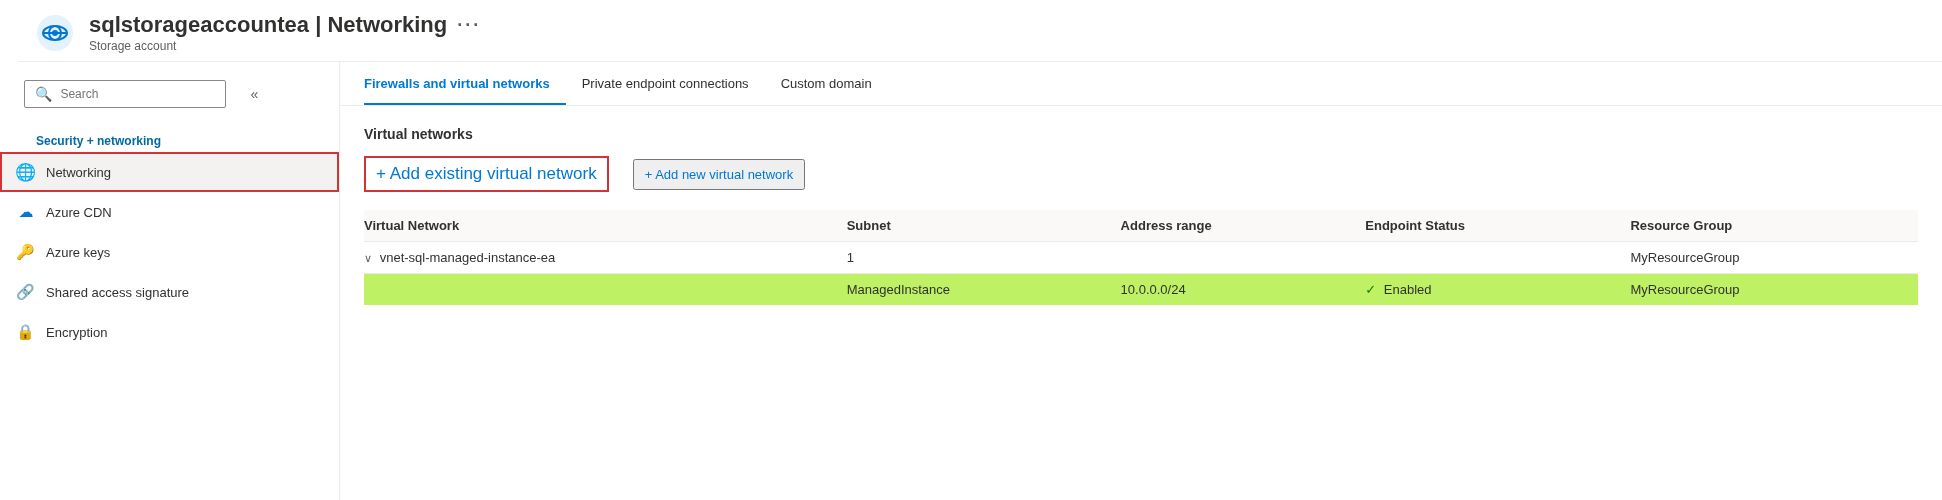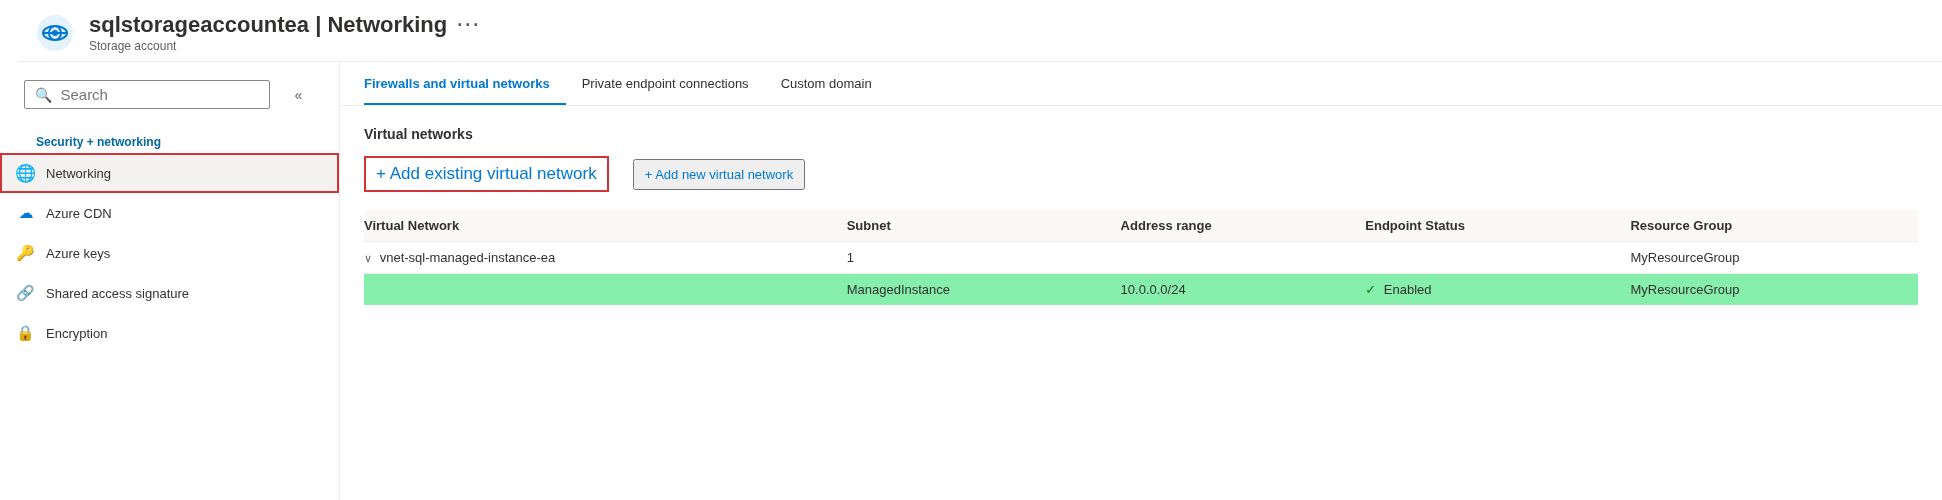--- a/index.html
+++ b/index.html
@@ -10,21 +10,21 @@
     .header-title-block { display: flex; flex-direction: column; }
     .header-title { font-size: 22px; font-weight: 600; color: #323130; display: flex; align-items: center; gap: 10px; }
     .header-subtitle { font-size: 12px; color: #605e5c; margin-top: 1px; }
     .header-dots { font-size: 18px; color: #605e5c; cursor: pointer; letter-spacing: 2px; }
 
     .main-layout { display: flex; flex: 1; overflow: hidden; }
 
     
     .sidebar { width: 340px; flex-shrink: 0; border-right: 1px solid #edebe9; display: flex; flex-direction: column; overflow: hidden; }
     .search-bar { display: flex; align-items: center; gap: 8px; margin: 10px 12px 10px 12px; border: 1px solid #8a8886; border-radius: 2px; padding: 5px 10px; background: #fff; }
-    .search-bar input { border: none; outline: none; font-size: 15px; color: #323130; width: 100%; }
+    .search-bar input { border: none; outline: none; font-size: 12px; color: #323130; width: 100%; }
     .search-icon { color: #605e5c; font-size: 14px; }
 
     .sidebar-section-label { font-size: 12px; font-weight: 600; color: #0369a1; padding: 8px 16px 4px 16px; margin-left: 20px; }
 
     .sidebar-item { display: flex; align-items: center; gap: 10px; padding: 8px 14px; cursor: pointer; border: 2px solid transparent; }
     .sidebar-item.active { background: #f3f2f1; border: 2px solid #d13438; }
     .sidebar-item-icon { width: 20px; height: 20px; display: flex; align-items: center; justify-content: center; flex-shrink: 0; font-size: 16px; }
     .sidebar-item-label { font-size: 13px; }
 
     
@@ -152,21 +152,21 @@
             <td>
               <span class="chevron-down">∨</span>
               <span>vnet-sql-managed-instance-ea</span>
             </td>
             <td>1</td>
             <td></td>
             <td></td>
             <td>MyResourceGroup</td>
           </tr>
 
-          <tr style="background:#86efac;">
+          <tr style="background:#bef264;">
             <td></td>
             <td>ManagedInstance</td>
             <td>10.0.0.0/24</td>
             <td>
               <span class="check-icon">✓</span>
               <span>Enabled</span>
             </td>
             <td>MyResourceGroup</td>
           </tr>
         </tbody>

